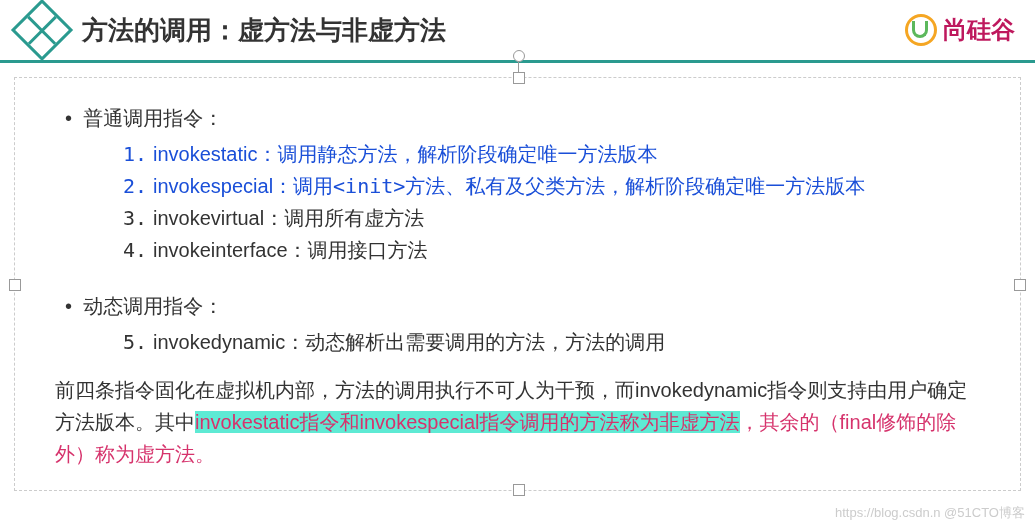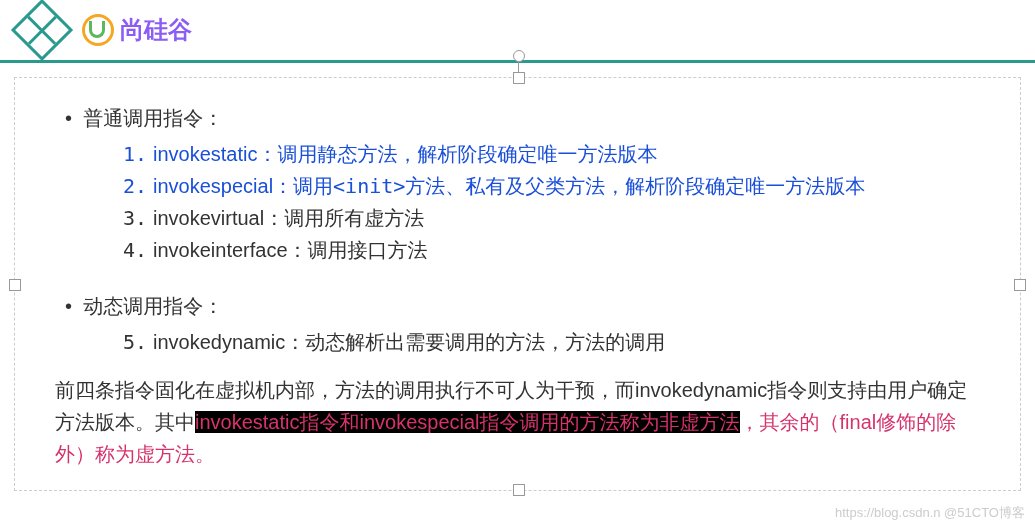--- a/index.html
+++ b/index.html
@@ -3,47 +3,48 @@
 <meta charset="utf-8">
 <style>
 body{margin:0;padding:0;font-family:"Microsoft YaHei","SimSun",sans-serif;background:#f0f0f0;width:1035px;height:528px;overflow:hidden;position:relative}
 .slide{background:#fff;width:100%;height:100%;position:relative}
 .header{display:flex;align-items:center;padding:8px 20px;border-bottom:3px solid #2a9a8f}
 .logo-diamond{width:38px;height:38px;transform:rotate(45deg);border:3px solid #2a9a8f;margin-right:18px;position:relative;flex-shrink:0}
 .logo-diamond::before,.logo-diamond::after{content:"";position:absolute;background:#2a9a8f}
 .logo-diamond::before{width:100%;height:3px;top:50%;left:0;margin-top:-1.5px}
 .logo-diamond::after{height:100%;width:3px;left:50%;top:0;margin-left:-1.5px}
 .title{font-size:26px;font-weight:bold;color:#333;flex:1}
-.brand{display:flex;align-items:flex-start;font-size:24px;font-weight:bold;color:#8b5cf6}
+.brand{display:flex;align-items:flex-start;font-size:24px;font-weight:bold;color:#be185d}
 .brand-icon{display:inline-block;width:26px;height:26px;border:3px solid #f5a623;border-radius:50%;position:relative;margin-right:6px}
 .brand-icon::before{content:"";position:absolute;width:10px;height:14px;border:3px solid #5cb85c;border-top:none;border-radius:0 0 8px 8px;top:4px;left:4px}
 .content{padding:20px 40px;font-size:20px;line-height:1.6;color:#333;position:relative;border:1px dashed #ccc;margin:14px}
 .handle{width:10px;height:10px;background:#fff;border:1px solid #999;position:absolute}
 .handle.tc{top:-6px;left:50%;margin-left:-5px}
 .handle.bc{bottom:-6px;left:50%;margin-left:-5px}
 .handle.ml{left:-6px;top:50%;margin-top:-5px}
 .handle.mr{right:-6px;top:50%;margin-top:-5px}
 .rot{width:10px;height:10px;border:1px solid #999;border-radius:50%;background:#fff;position:absolute;top:-28px;left:50%;margin-left:-5px}
 .rot::after{content:"";position:absolute;width:1px;height:16px;background:#999;left:4px;top:10px}
 .bullet-h{margin:4px 0;padding-left:10px}
 .item{padding-left:68px;font-family:"SimSun",monospace}
 .item .num{display:inline-block;width:30px}
 .blue{color:#1a4fd8}
 .mono{font-family:Liberation Sans, sans-serif}
 .para{margin-top:16px}
-.hl{background:#000000;color:#d6336c}
+.hl{background:#5eead4;color:#d6336c}
 .red{color:#d6336c}
 .watermark{position:absolute;right:10px;bottom:6px;font-size:13px;color:#ccc}
 </style>
 </head>
 <body>
 <div class="slide">
 
 <div class="header">
   <div class="logo-diamond"></div>
+  <div class="title">方法的调用：虚方法与非虚方法</div>
   <div class="brand">
     <span class="brand-icon"></span>
     <span>尚硅谷</span>
   </div>
 </div>
 
 <div class="content">
   <div class="rot"></div>
   <div class="handle tc"></div>
   <div class="handle bc"></div>

